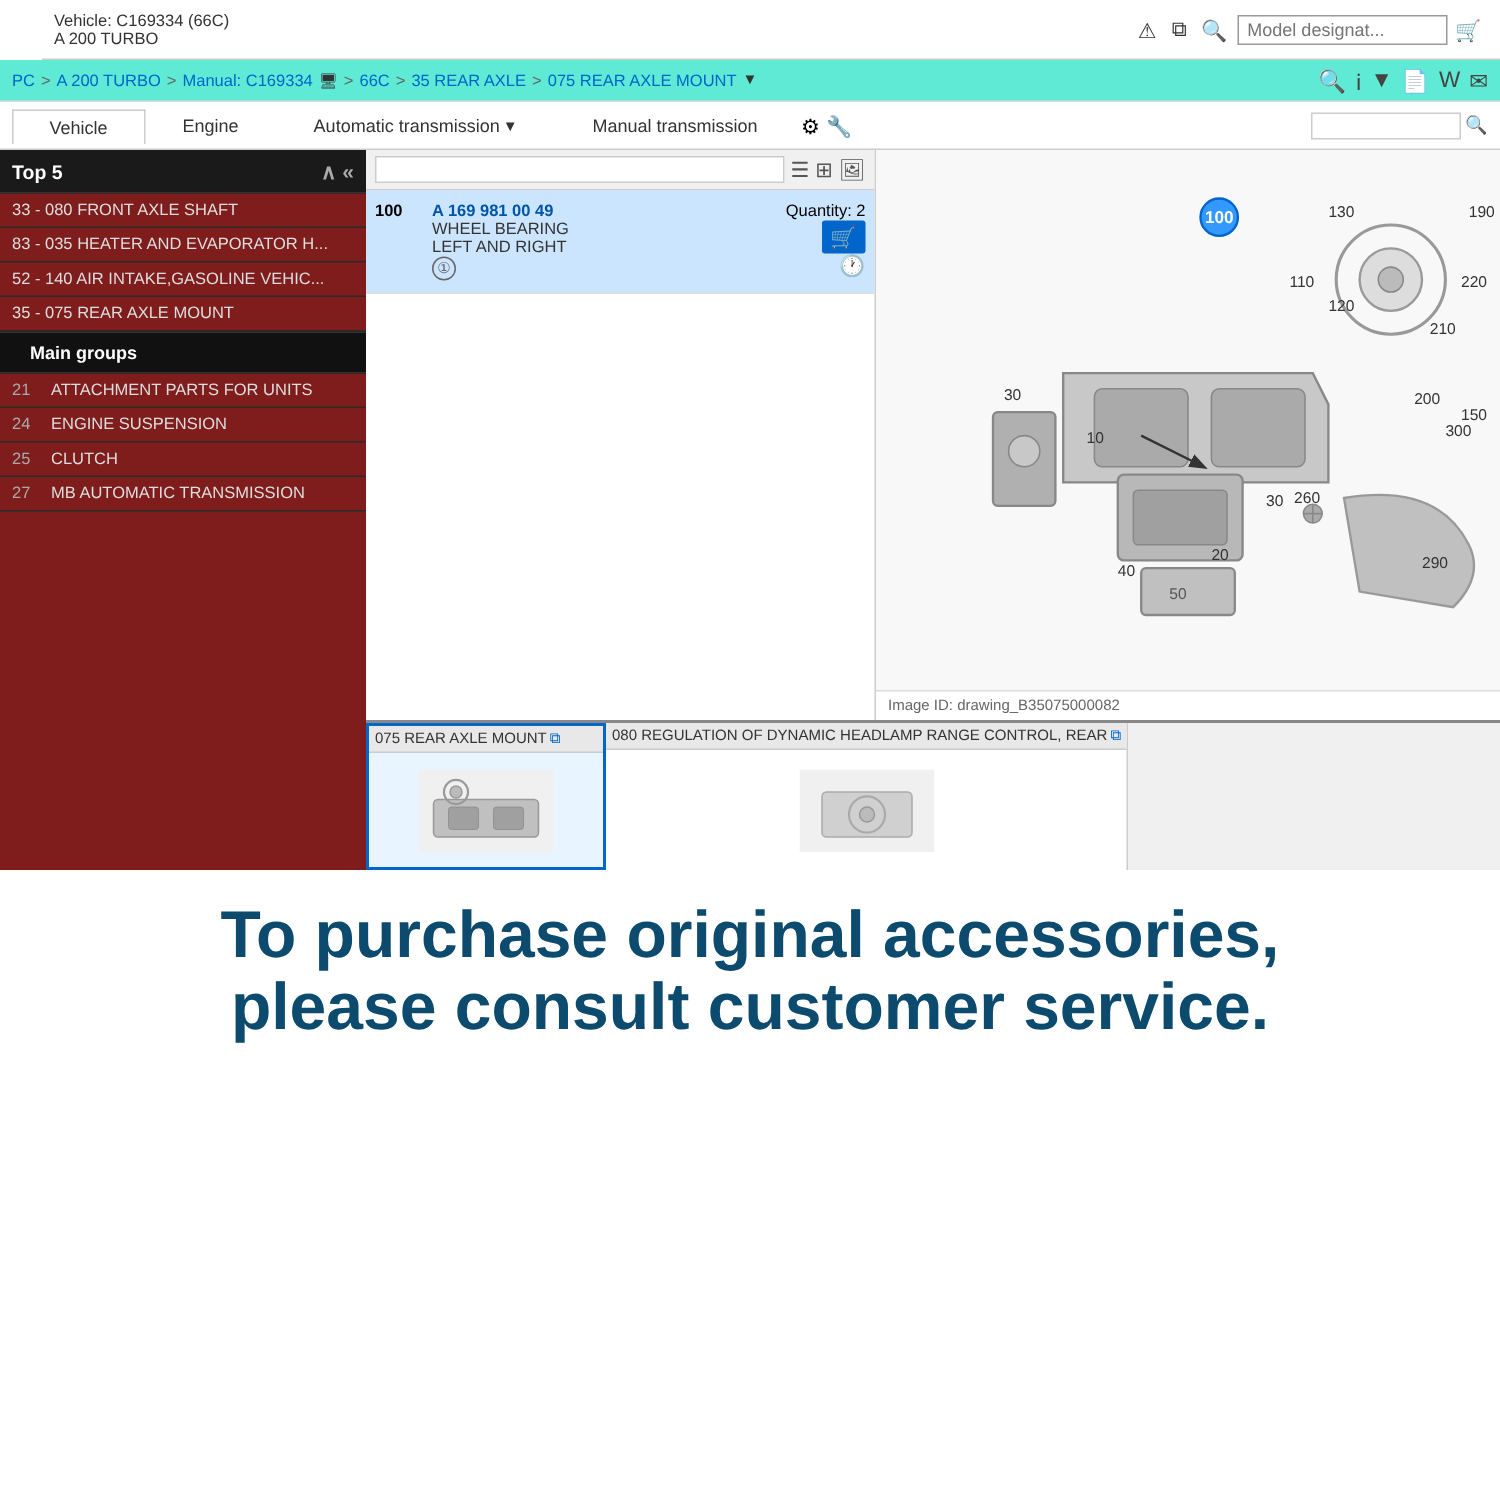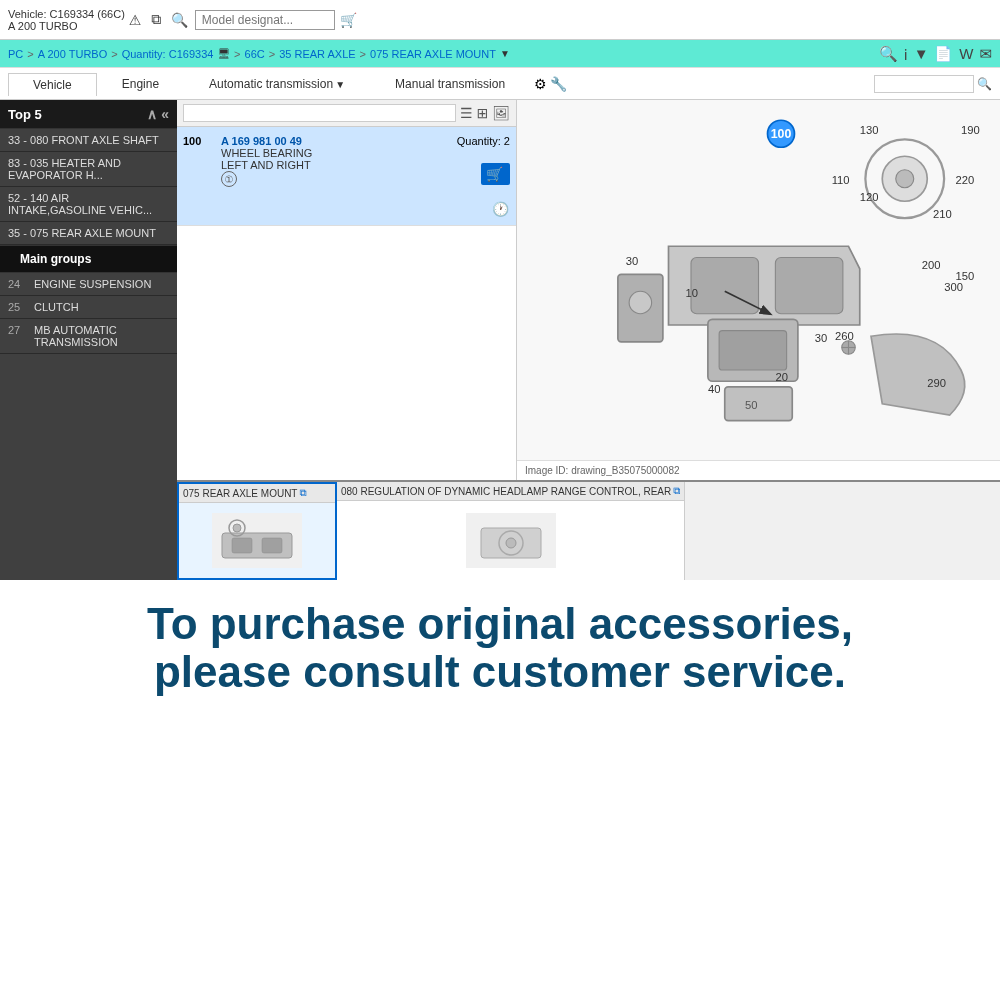--- a/index.html
+++ b/index.html
@@ -2,25 +2,26 @@
 <html><head>
   <meta charset="utf-8">
   <style>
     * { margin: 0; padding: 0; box-sizing: border-box; }
     body { font-family: Arial, sans-serif; font-size: 12px; background: #fff; width: 1000px; height: 1000px; overflow: hidden; }
 
     
     .top-bar {
       display: flex;
       align-items: center;
-      justify-content: flex-start;
+      justify-content: space-between;
       padding: 13px 8px;
       background: #fff;
       border-bottom: 1px solid #ccc;
       height: 40px;
+      margin-left: 28px;
     }
     .top-bar-left { font-size: 11px; color: #333; }
     .search-box-top {
       border: 1px solid #999; padding: 2px 6px; font-size: 12px; width: 140px;
     }
     .cart-icon { font-size: 18px; color: #333; cursor: pointer; }
 
     
     .breadcrumb {
       display: flex;
@@ -66,22 +67,22 @@
     .nav-search input { border: 1px solid #ccc; padding: 2px 6px; font-size: 11px; width: 100px; }
 
     
     .main-layout {
       display: flex;
       height: 480px;
     }
 
     
     .sidebar {
-      width: 177px;
-      background: #404040;
+      width: 244px;
+      background: #7f1d1d;
       color: #fff;
       overflow-y: auto;
       flex-shrink: 0;
     }
     .sidebar-top5-header {
       display: flex;
       align-items: center;
       justify-content: space-between;
       padding: 6px 8px;
       font-weight: bold;
@@ -154,21 +155,21 @@
       padding: 8px 6px;
       border-bottom: 1px solid #ddd;
       gap: 8px;
       align-items: flex-start;
     }
     .parts-list-item.selected { background: #cce5ff; }
     .parts-list-item .part-num { font-weight: bold; font-size: 11px; min-width: 30px; }
     .parts-list-item .part-details { flex: 1; }
     .parts-list-item .part-code { font-size: 11px; color: #0055aa; font-weight: bold; }
     .parts-list-item .part-name { font-size: 11px; color: #333; }
-    .parts-list-item .part-actions { display: flex; flex-direction: column; align-items: flex-end; gap: 16px; }
+    .parts-list-item .part-actions { display: flex; flex-direction: column; align-items: flex-end; gap: 0; }
     .btn-cart {
       background: #0066cc;
       border: none;
       padding: 3px 6px;
       cursor: pointer;
       color: white;
       font-size: 14px;
       border-radius: 2px;
     }
     .btn-clock {
@@ -318,21 +319,21 @@
     <input class="search-box-top" placeholder="Model designat..." style="">
     <button class="top-right-icon cart-icon">🛒</button>
   </div>
 </div>
 
 <div class="breadcrumb">
   <a href="#">PC</a>
   <span class="sep">&gt;</span>
   <a href="#">A 200 TURBO</a>
   <span class="sep">&gt;</span>
-  <a href="#">Quantity: C169334</a>
+  <a href="#">Manual: C169334</a>
   <span style="font-size:10px; cursor:pointer;">🖥</span>
   <span class="sep">&gt;</span>
   <a href="#">66C</a>
   <span class="sep">&gt;</span>
   <a href="#">35 REAR AXLE</a>
   <span class="sep">&gt;</span>
   <a href="#">075 REAR AXLE MOUNT</a>
   <span style="cursor:pointer; font-size:10px;">▼</span>
   <div class="breadcrumb-right-icons">
     <button class="icon-btn">🔍</button>
@@ -370,20 +371,24 @@
         <span>«</span>
       </div>
     </div>
     <div class="sidebar-item">33 - 080 FRONT AXLE SHAFT</div>
     <div class="sidebar-item">83 - 035 HEATER AND EVAPORATOR H...</div>
     <div class="sidebar-item">52 - 140 AIR INTAKE,GASOLINE VEHIC...</div>
     <div class="sidebar-item">35 - 075 REAR AXLE MOUNT</div>
 
     <div class="sidebar-section-header">Main groups</div>
     <div class="sidebar-group-item">
+      <span class="num">21</span>
+      <span>ATTACHMENT PARTS FOR UNITS</span>
+    </div>
+    <div class="sidebar-group-item">
       <span class="num">24</span>
       <span>ENGINE SUSPENSION</span>
     </div>
     <div class="sidebar-group-item">
       <span class="num">25</span>
       <span>CLUTCH</span>
     </div>
     <div class="sidebar-group-item">
       <span class="num">27</span>
       <span>MB AUTOMATIC TRANSMISSION</span>

